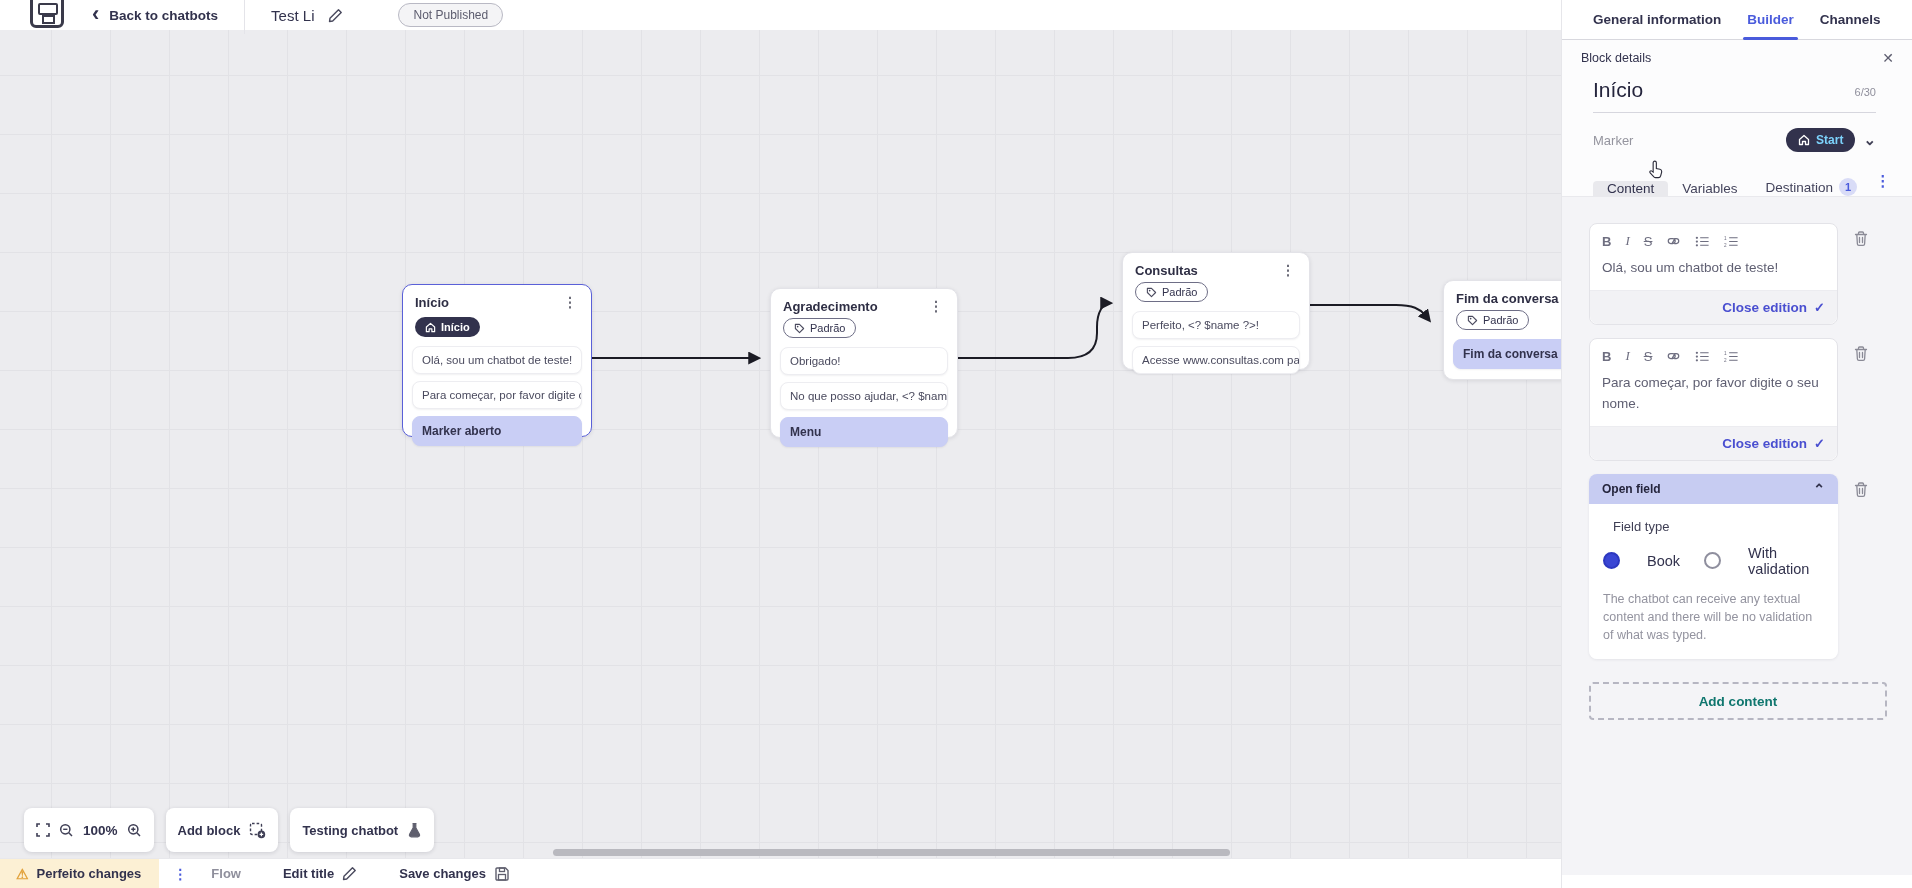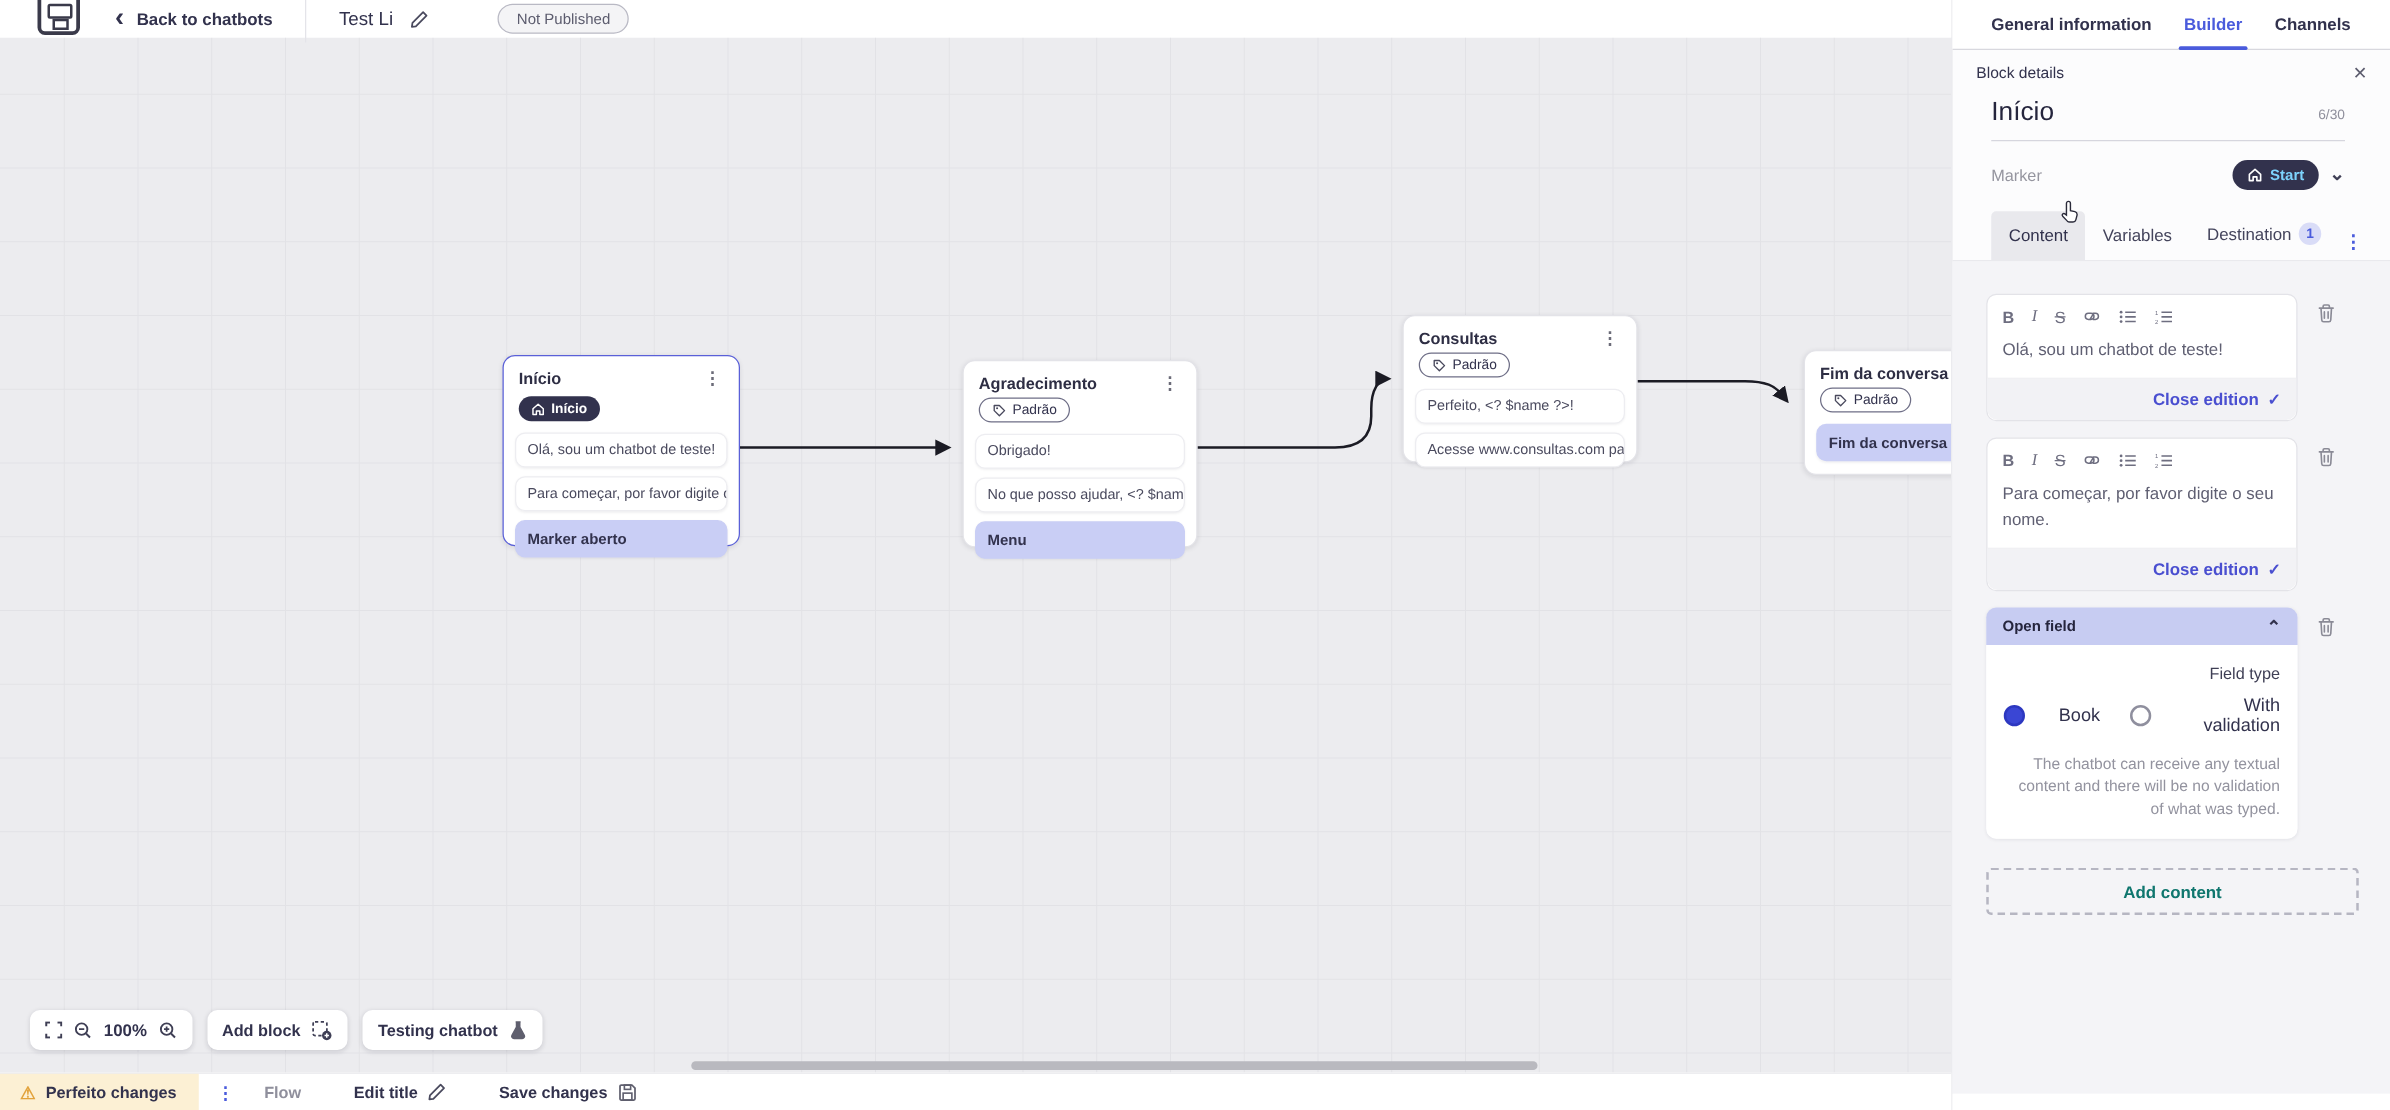--- a/index.html
+++ b/index.html
@@ -31,21 +31,21 @@
   .blk-head { display:flex; align-items:flex-start; justify-content:space-between; padding:0 3px; }
   .blk-title { font-size:13px; font-weight:700; color:#2e2e44; }
   .blk-kebab { color:#6b6b78; font-size:14px; font-weight:700; line-height:1; cursor:pointer; padding:0 2px; }
   .badge-start { display:inline-flex; align-items:center; gap:5px; background:#32324d; color:#fff; font-size:11px; font-weight:700; border-radius:999px; padding:4px 10px; margin:7px 3px 2px; }
   .badge-default { display:inline-flex; align-items:center; gap:5px; border:1px solid #6e6e86; color:#32324d; font-size:11px; font-weight:400; border-radius:999px; padding:3px 10px; margin:4px 3px 2px; background:#fff; }
   .blk-item { margin-top:7px; background:#fff; border:1px solid #ededf1; box-shadow:0 1px 2px rgba(20,20,40,.06); border-radius:8px; padding:7px 9px; font-size:11.5px; color:#4a4a5e; white-space:nowrap; overflow:hidden; }
   .blk-item.field { background:#c9cef5; border-color:#c9cef5; color:#32324d; font-weight:700; font-size:12px; }
 
   
   .cv-toolbar { position:absolute; left:24px; top:778px; display:flex; gap:12px; }
-  .cv-card { background:#fff; border-radius:8px; box-shadow:0 1px 4px rgba(20,20,40,.14); height:32px; display:flex; align-items:center; gap:9px; padding:0 12px; font-size:13px; font-weight:700; color:#32324d; cursor:pointer; }
+  .cv-card { background:#fff; border-radius:8px; box-shadow:0 1px 4px rgba(20,20,40,.14); height:44px; display:flex; align-items:center; gap:9px; padding:0 12px; font-size:13px; font-weight:700; color:#32324d; cursor:pointer; }
   .zoom-level { font-size:13.5px; }
 
   .hscroll { position:absolute; left:553px; top:819px; width:677px; height:7px; background:#b9b9bf; border-radius:4px; }
 
   
   .statusbar { position:absolute; left:0; top:858px; width:1561px; height:30px; background:#fff; border-top:1px solid #e8e8ec; display:flex; align-items:center; font-size:13px; z-index:6; }
   .unsaved { height:100%; display:flex; align-items:center; gap:8px; background:#fcf0d4; padding:0 18px 0 16px; font-weight:700; color:#32324d; }
   .warn-glyph { color:#e2a23b; font-size:14px; }
   .sb-kebab { color:#4a5bdc; font-weight:700; font-size:14px; margin-left:14px; cursor:pointer; }
   .sb-flow { color:#8f8f9c; font-weight:700; margin-left:24px; cursor:pointer; }
@@ -65,21 +65,21 @@
   .name-row { display:flex; align-items:flex-end; border-bottom:1px solid #d6d6de; padding-bottom:10px; }
   .block-name { flex:1; font-size:21px; color:#25253d; }
   .name-counter { font-size:11px; color:#8f8f9c; padding-bottom:4px;text-align:right; }
   .marker-row { display:flex; align-items:center; justify-content:space-between; margin-top:15px; }
   .marker-label { font-size:13px; color:#95959f; }
   .marker-right { display:flex; align-items:center; gap:8px; }
   .marker-pill { display:inline-flex; align-items:center; gap:6px; background:#32324d; color:#7dd3fc; font-size:12px; font-weight:700; border-radius:999px; padding:5px 12px; cursor:pointer; }
   .marker-chevron { color:#3f3f55; font-size:15px; font-weight:700; line-height:0.5; cursor:pointer; }
 
   .block-tabs { display:flex; align-items:flex-end; padding:14px 18px 0 31px; border-bottom:1px solid #e9e9ed; position:relative; }
-  .btab { font-size:13.5px; color:#44445c; padding:12px 14px; border-radius:4px 4px 0 0; cursor:pointer; display:flex; align-items:center; gap:6px; }
+  .btab { font-size:13.5px; color:#44445c; padding:0 14px; border-radius:4px 4px 0 0; cursor:pointer; display:flex; align-items:center; gap:6px; }
   .btab.active { background:#e9e9ed; color:#32324d; }
   .dest-badge { width:18px; height:18px; border-radius:50%; background:#d9dcf7; color:#4a5bdc; font-size:11px; font-weight:700; display:inline-grid; place-items:center; }
   .btabs-kebab { margin-left:auto; color:#4a5bdc; font-weight:700; font-size:15px; padding:6px 4px; cursor:pointer; }
   .cursor-hand { position:absolute; left:86px; top:8px; pointer-events:none; }
 
   .panel-content { flex:1; background:#f4f4f7; padding:26px 26px 0 27px; overflow:hidden; }
   .card-row { display:flex; align-items:flex-start; margin-bottom:13px; }
   .trash-col { flex:1; display:flex; justify-content:flex-start; padding-left:15px; padding-top:7px; }
   .trash { cursor:pointer; }
 
@@ -88,21 +88,21 @@
   .tb-b { font-weight:700; font-size:13px; }
   .tb-i { font-style:italic; font-size:13px; font-family:"Liberation Serif", serif; }
   .tb-s { text-decoration:line-through; font-size:13px; }
   .ed-text { padding:4px 12px 12px; font-size:13.5px; color:#5f5f72; line-height:1.5; }
   .ed-footer { background:#f2f2f5; border-top:1px solid #ececf0; border-radius:0 0 8px 8px; padding:9px 12px; display:flex; justify-content:flex-end; align-items:center; gap:7px; color:#4a4fd0; font-weight:700; font-size:13.5px; cursor:pointer; }
   .check-glyph { font-size:13px; }
 
   .of-card { width:249px; border-radius:8px; box-shadow:0 1px 3px rgba(20,20,40,.07); }
   .of-header { background:#c7ccf2; border-radius:8px 8px 0 0; padding:8px 13px; display:flex; align-items:center; justify-content:space-between; font-size:12px; font-weight:700; color:#25253d; cursor:pointer; }
   .of-chevron { font-size:14px; color:#32324d; line-height:.6; }
-  .of-body { background:#fff; border-radius:0 0 8px 8px; padding:13px 14px 15px;text-align:right; }
+  .of-body { background:#fff; border-radius:0 0 8px 8px; padding:13px 14px 15px; }
   .of-label { font-size:13px; color:#3f3f55; margin:2px 0 11px 10px; }
   .radio-row { display:flex; align-items:center; gap:24px; margin-bottom:13px; }
   .radio { display:flex; align-items:center; gap:27px; font-size:14.5px; color:#32324d; cursor:pointer; }
   .rdot { width:17px; height:17px; border-radius:50%; flex:0 0 auto; }
   .rdot.on { background:#3a46d4; border:2px solid #2d38c0; }
   .rdot.off { background:#fff; border:2px solid #8f8f9e; }
   .of-desc { font-size:12.5px; color:#93939f; line-height:1.45; }
 
   .add-content { width:298px; height:38px; border:2px dashed #b6b6c2; border-radius:4px; display:grid; place-items:center; font-size:13.5px; font-weight:700; color:#0f766e; margin-top:23px; cursor:pointer; background:transparent; }
   .panel-strip { height:13px; background:#fff; flex:0 0 auto; }

